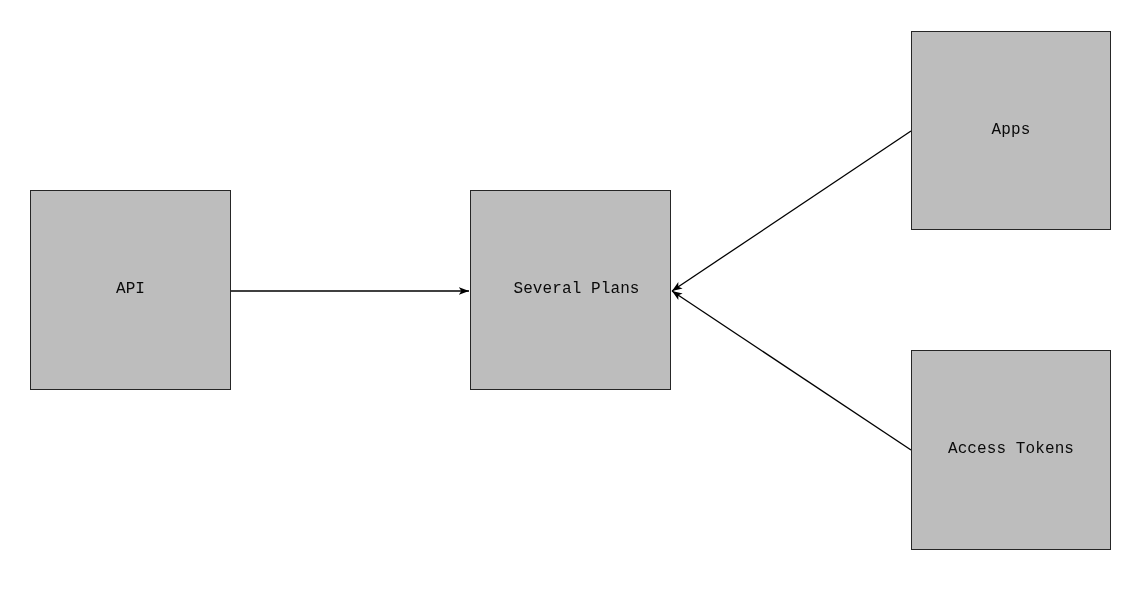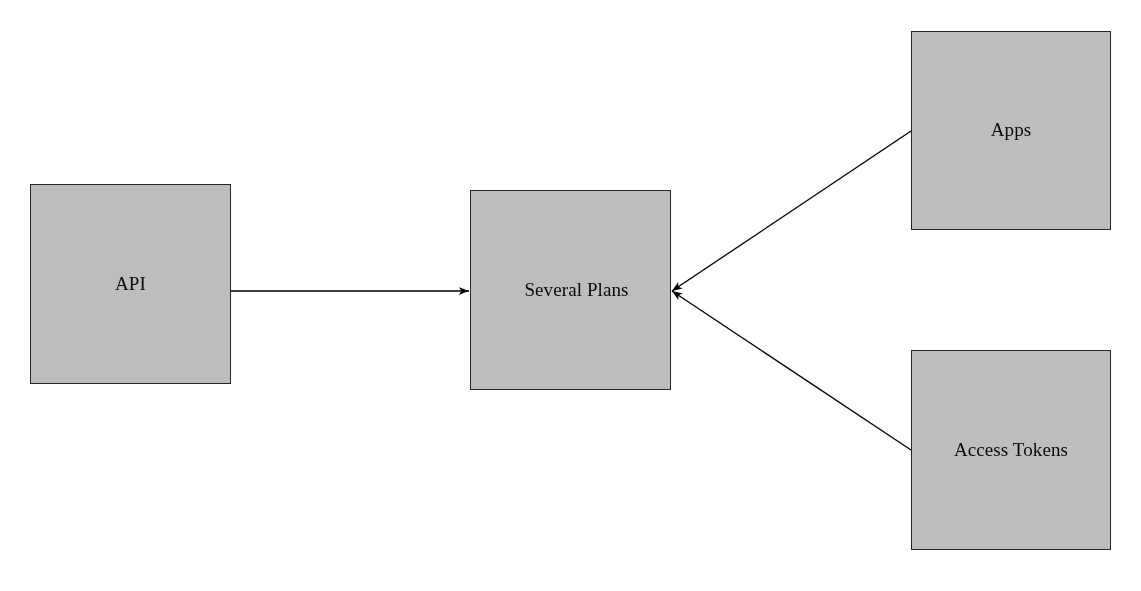--- a/index.html
+++ b/index.html
@@ -30,28 +30,28 @@
     position: absolute;
     box-sizing: border-box;
     background: #bdbdbd;
     border: 1.4px solid #262626;
     display: flex;
     align-items: center;
     justify-content: center;
     text-align: center;
   }
   .node-label {
-    font-family: Liberation Serif, serif;
-    font-size: 19px;
+    font-family: Liberation Mono, monospace;
+    font-size: 16px;
     line-height: 1.2;
     color: #0a0a0a;
     letter-spacing: 0.1px;
     white-space: nowrap;
   }
-  #node-api       { left: 30px;  top: 184px; width: 201px; height: 200px; }
+  #node-api       { left: 30px;  top: 190px; width: 201px; height: 200px; }
   #node-plans     { left: 470px; top: 190px; width: 201px; height: 200px; padding-left: 12px; }
   #node-apps      { left: 911px; top: 31px;  width: 200px; height: 199px; }
   #node-tokens    { left: 911px; top: 350px; width: 200px; height: 200px; }
 </style>
 </head>
 <body>
 
 <div id="canvas">
 
   <svg id="edge-layer" viewBox="0 0 1141 591" width="1141" height="591" xmlns="http://www.w3.org/2000/svg">

